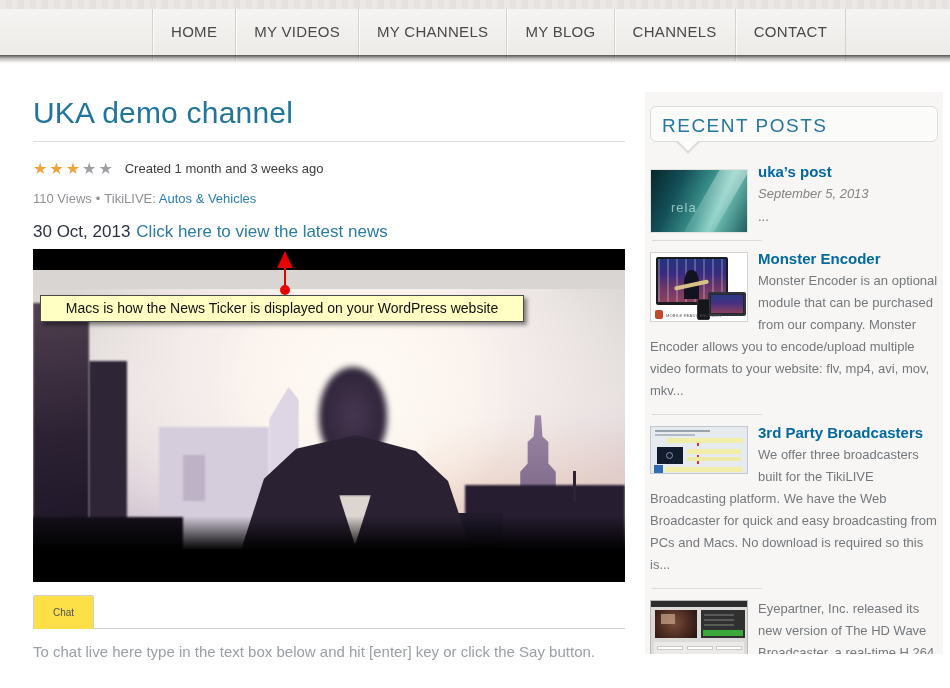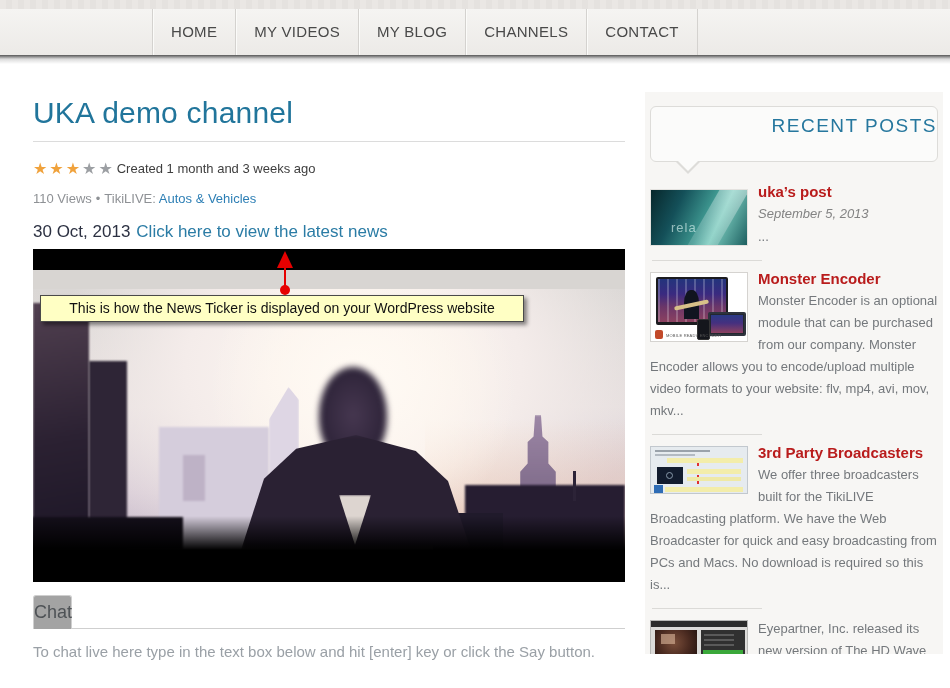--- a/index.html
+++ b/index.html
@@ -5,38 +5,38 @@
   * { box-sizing: border-box; margin: 0; padding: 0; }
   html,body { width:950px; height:688px; }
   body {
     position: relative; overflow: hidden; background: #fff;
     font-family: "Liberation Sans", sans-serif; color:#333;
   }
 
   
   .top-strip { position:absolute; left:0; top:0; width:950px; height:9px;
     background: repeating-linear-gradient(90deg,#eae7e4 0 6px,#e5e2df 6px 12px); }
-  .nav { position:absolute; left:0; top:9px; width:950px; height:46px;
+  .nav { position:absolute; left:0; top:9px; width:950px; height:52px;
     background: linear-gradient(#f5f4f2,#eceae7); display:flex; padding-left:152px; }
   .nav-item { display:block; line-height:45px; padding:0 18px; font-size:15px;
     color:#494949; text-decoration:none; letter-spacing:.3px;
     border-left:1px solid #d4d2cf; box-shadow: inset 1px 0 0 #fbfbf9; cursor:pointer; }
   .nav-item:last-child { border-right:1px solid #d4d2cf; }
   .nav-shadow { position:absolute; left:0; top:55px; width:950px; height:9px;
     background: linear-gradient(rgba(45,45,45,.8), rgba(110,110,110,.25) 45%, rgba(255,255,255,0)); }
 
   
   .main { position:absolute; left:33px; top:96px; width:592px; }
   .page-title { font-size:30px; font-weight:400; color:#21759b; letter-spacing:.2px; }
   .title-rule { border-bottom:1px solid #dcdcdc; margin-top:11px; }
   .rating-row { margin-top:17px; display:flex; align-items:center; font-size:13px; color:#3e3e3e; }
   .stars { font-size:16px; letter-spacing:2px; cursor:pointer; }
   .stars-filled { color:#f0a23c; }
   .stars-empty  { color:#9c9fa3; }
-  .created-text { margin-left:2px; }
+  .created-text { margin-left:10px; }
   .meta-row { margin-top:13px; font-size:13px; color:#8e9195; }
   .meta-sep { margin:0 4px; }
   .cat-link { color:#2d7fb5; text-decoration:none; cursor:pointer; }
   .ticker { margin-top:16px; font-size:17px; }
   .ticker-date { color:#2c3142; margin-right:6px; }
   .ticker-link { color:#2b7ca5; text-decoration:none; cursor:pointer; }
 
   
   .video { position:relative; margin-top:7px; width:592px; height:333px; background:#000; cursor:pointer; }
   .v-strip { position:absolute; left:0; top:21px; width:592px; height:19px; background:#d8d5d2; }
@@ -77,46 +77,46 @@
   .annot-arrow-head { left:277px; top:251px; width:0; height:0;
     border-left:8px solid transparent; border-right:8px solid transparent; border-bottom:17px solid #e60000; }
   .annot-stem { left:284px; top:266px; width:2px; height:21px; background:#e60000; }
   .annot-dot { left:280px; top:285px; width:10px; height:10px; border-radius:50%; background:#e60000; }
   .tooltip { left:40px; top:295px; width:484px; height:27px; background:#ffffc4;
     border:1px solid #4a4a4a; box-shadow:3px 3px 4px rgba(0,0,0,.45);
     line-height:25px; text-align:center; font-size:14px; color:#111; }
 
   
   .tab-row { margin-top:13px; display:flex; height:34px; }
-  .chat-tab { width:39px; border:1px solid #cfcfcf; border-bottom:none; border-radius:3px 3px 0 0;
-    line-height:33px; text-align:center; font-size:18px; color:#4e5256; background:#a3a3a3; cursor:pointer; }
+  .chat-tab { width:61px; border:1px solid #cfcfcf; border-bottom:none; border-radius:3px 3px 0 0;
+    line-height:33px; text-align:center; font-size:10px; color:#4e5256; background:#fde047; cursor:pointer; }
   .tab-rest { flex:1; border-bottom:1px solid #cfcfcf; }
   .chat-hint { margin-top:10px; width:565px; font-size:15px; color:#9aa0a6; line-height:25px; }
 
   
   .sidebar { position:absolute; left:645px; top:92px; width:298px; height:562px;
     background:#f7f6f4; overflow:hidden; padding:0 5px; }
-  .rp-box { margin-top:14px; height:56px; background:#fbfbfa; border:1px solid #dddcd9;
+  .rp-box { margin-top:14px; height:36px; background:#fbfbfa; border:1px solid #dddcd9;
     border-radius:6px; line-height:38px; padding-left:11px;
-    font-size:19px; color:#26779e; letter-spacing:1.5px;text-align:right; }
+    font-size:19px; color:#26779e; letter-spacing:1.5px; }
   .rp-pointer { position:relative; height:12px; margin-left:26px; width:26px; }
   .rp-pointer::before { content:""; position:absolute; top:0; left:0;
     border-left:12px solid transparent; border-right:12px solid transparent; border-top:12px solid #dddcd9; }
   .rp-pointer::after { content:""; position:absolute; top:-2px; left:1px;
     border-left:11px solid transparent; border-right:11px solid transparent; border-top:11px solid #fbfbfa; }
   .post { margin-top:9px; }
   .thumb { float:left; width:98px; margin:2px 10px 4px 0; position:relative; overflow:hidden; cursor:pointer; }
   .thumb > div, .thumb > span { position:absolute; }
-  .post-title { font-size:15px; font-weight:bold; color:#b91c1c; margin-bottom:3px; cursor:pointer;margin-left:25px; }
+  .post-title { font-size:15px; font-weight:bold; color:#0369a1; margin-bottom:3px; cursor:pointer;margin-left:25px; }
   .post-date { font-style:italic; color:#838383; font-size:13px; line-height:21px; margin-bottom:2px; }
   .post-excerpt { color:#74787c; font-size:13px; line-height:22px; }
   .sep { clear:both; width:110px; border-top:1px solid #dbdad7; margin:12px 0 0 2px; height:0; }
 
   
-  .thumb-relax { height:57px; border:1px solid #e4e2df;
+  .thumb-relax { height:64px; border:1px solid #e4e2df;
     background: linear-gradient(115deg,#07272b 0%,#145059 28%,#3d968f 55%,#79cabd 68%,#1d5f60 100%); margin-top: 6px; }
   .r-ribbon { left:52px; top:-28px; width:26px; height:120px; transform:rotate(30deg);
     background: linear-gradient(rgba(255,255,255,.45), rgba(255,255,255,.05)); }
   .r-text { left:20px; top:30px; font-size:13px; color:rgba(228,250,246,.6); letter-spacing:1px; }
 
   
   .thumb-monster { height:70px; background:#fff; border:1px solid #d5d3d0; }
   .m-tv { left:5px; top:4px; width:72px; height:48px; background:#1b1b1f; border-radius:2px; }
   .m-screen { position:absolute; left:2px; top:2px; right:2px; bottom:3px;
     background:
@@ -162,20 +162,21 @@
   .h-form { left:3px; top:41px; width:90px; height:27px; background:#eceae8; }
   .h-form i { position:absolute; width:26px; height:4px; background:#fff; border:1px solid #c8c8c8; display:block; }
 </style>
 </head>
 <body>
 
 <div class="top-strip"></div>
 <nav class="nav">
   <a class="nav-item">HOME</a>
   <a class="nav-item">MY VIDEOS</a>
+  <a class="nav-item">MY CHANNELS</a>
   <a class="nav-item">MY BLOG</a>
   <a class="nav-item">CHANNELS</a>
   <a class="nav-item">CONTACT</a>
 </nav>
 <div class="nav-shadow"></div>
 
 <div class="main">
   <h1 class="page-title">UKA demo channel</h1>
   <div class="title-rule"></div>
 
@@ -219,21 +220,21 @@
   <div class="tab-row">
     <div class="chat-tab">Chat</div>
     <div class="tab-rest"></div>
   </div>
   <p class="chat-hint">To chat live here type in the text box below and hit [enter] key or click the Say button.</p>
 </div>
 
 <div class="annot annot-arrow-head"></div>
 <div class="annot annot-stem"></div>
 <div class="annot annot-dot"></div>
-<div class="annot tooltip">This is how the News Ticker is displayed on your WordPress website</div>
+<div class="annot tooltip">Macs is how the News Ticker is displayed on your WordPress website</div>
 
 <aside class="sidebar">
   <div class="rp-box">RECENT POSTS</div>
   <div class="rp-pointer"></div>
 
   <article class="post">
     <div class="thumb thumb-relax">
       <div class="r-ribbon"></div>
       <span class="r-text">rela</span>
     </div>

